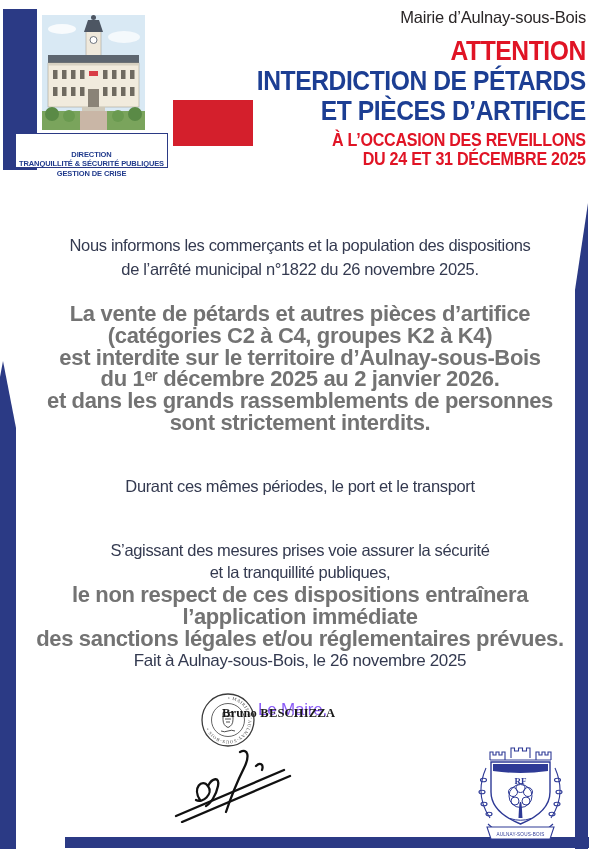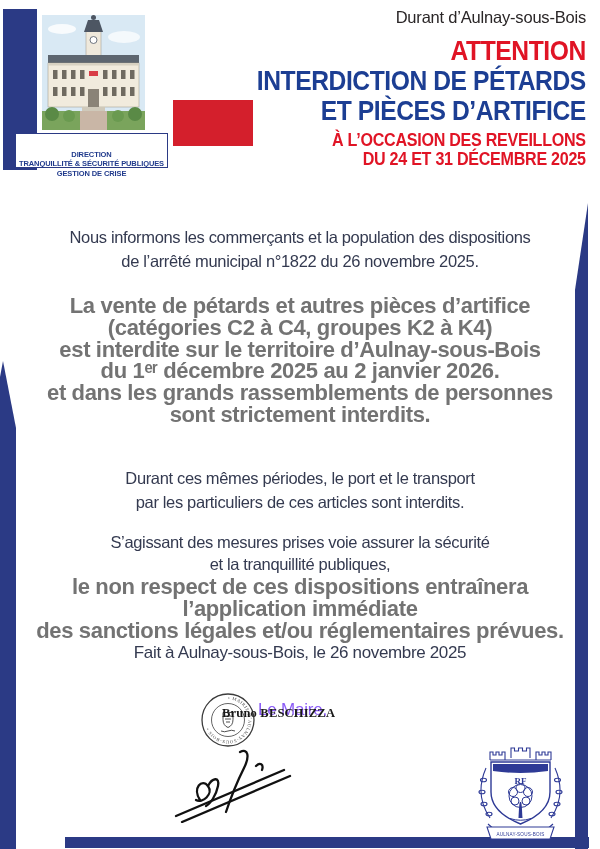--- a/index.html
+++ b/index.html
@@ -28,21 +28,21 @@
   .muni{font-size:16.5px;color:#2a2627;letter-spacing:-0.2px;line-height:22px;margin-bottom:8px;}
   .attn{font-size:28px;font-weight:bold;color:#e01425;line-height:30px;
     transform:scaleX(.88);transform-origin:100% 50%;letter-spacing:-0.5px;}
   .title-line{font-size:28px;font-weight:bold;color:#1c3e93;line-height:30px;
     transform:scaleX(.88);transform-origin:100% 50%;letter-spacing:-0.5px;}
   .sub-line{font-size:17.5px;font-weight:bold;color:#e01425;line-height:19px;
     transform:scaleX(.92);transform-origin:100% 50%;letter-spacing:-0.3px;}
   .sub-first{margin-top:5px;}
   
   .content{position:absolute;left:12px;top:0;width:576px;height:849px;}
-  .para{position:absolute;width:100%;text-align:center;}
+  .para{position:absolute;width:100%;text-align:center;margin-top:8px;}
   .navy{color:#343a50;font-size:16.5px;letter-spacing:-0.35px;line-height:24px;}
   .redp{color:#737373;font-weight:bold;font-size:22px;letter-spacing:-0.35px;line-height:21.8px;}
   .p-intro{top:225px;}
   .p-ban{top:295px;}
   .p-transport{top:466px;}
   .p-measures{top:531px;line-height:22px;}
   .p-sanctions{top:576px;}
   .p-date{top:641px;font-size:17px;}
   
   .stamp{position:absolute;left:200px;top:692px;width:56px;height:56px;opacity:.85;}
@@ -104,21 +104,21 @@
 
   <div class="dir-box">
     <div>DIRECTION</div>
     <div>TRANQUILLITÉ &amp; SÉCURITÉ PUBLIQUES</div>
     <div>GESTION DE CRISE</div>
   </div>
 
   <div class="red-rect"></div>
 
   <div class="heading">
-    <div class="muni">Durant d’Aulnay-sous-Bois</div>
+    <div class="muni">Mairie d’Aulnay-sous-Bois</div>
     <div class="attn">ATTENTION</div>
     <div class="title-line">INTERDICTION DE PÉTARDS</div>
     <div class="title-line">ET PIÈCES D’ARTIFICE</div>
     <div class="sub-line sub-first">À L’OCCASION DES REVEILLONS</div>
     <div class="sub-line">DU 24 ET 31 DÉCEMBRE 2025</div>
   </div>
 
   <div class="content">
     <div class="para navy p-intro">
       <div>Nous informons les commerçants et la population des dispositions</div>
@@ -127,21 +127,20 @@
     <div class="para redp p-ban">
       <div>La vente de pétards et autres pièces d’artifice</div>
       <div>(catégories C2 à C4, groupes K2 à K4)</div>
       <div>est interdite sur le territoire d’Aulnay-sous-Bois</div>
       <div>du 1ᵉʳ décembre 2025 au 2 janvier 2026.</div>
       <div>et dans les grands rassemblements de personnes</div>
       <div>sont strictement interdits.</div>
     </div>
     <div class="para navy p-transport">
       <div>Durant ces mêmes périodes, le port et le transport</div>
-      <div>par les particuliers de ces articles sont interdits.</div>
     </div>
     <div class="para navy p-measures">
       <div>S’agissant des mesures prises voie assurer la sécurité</div>
       <div>et la tranquillité publiques,</div>
     </div>
     <div class="para redp p-sanctions">
       <div>le non respect de ces dispositions entraînera</div>
       <div>l’application immédiate</div>
       <div>des sanctions légales et/ou réglementaires prévues.</div>
     </div>

